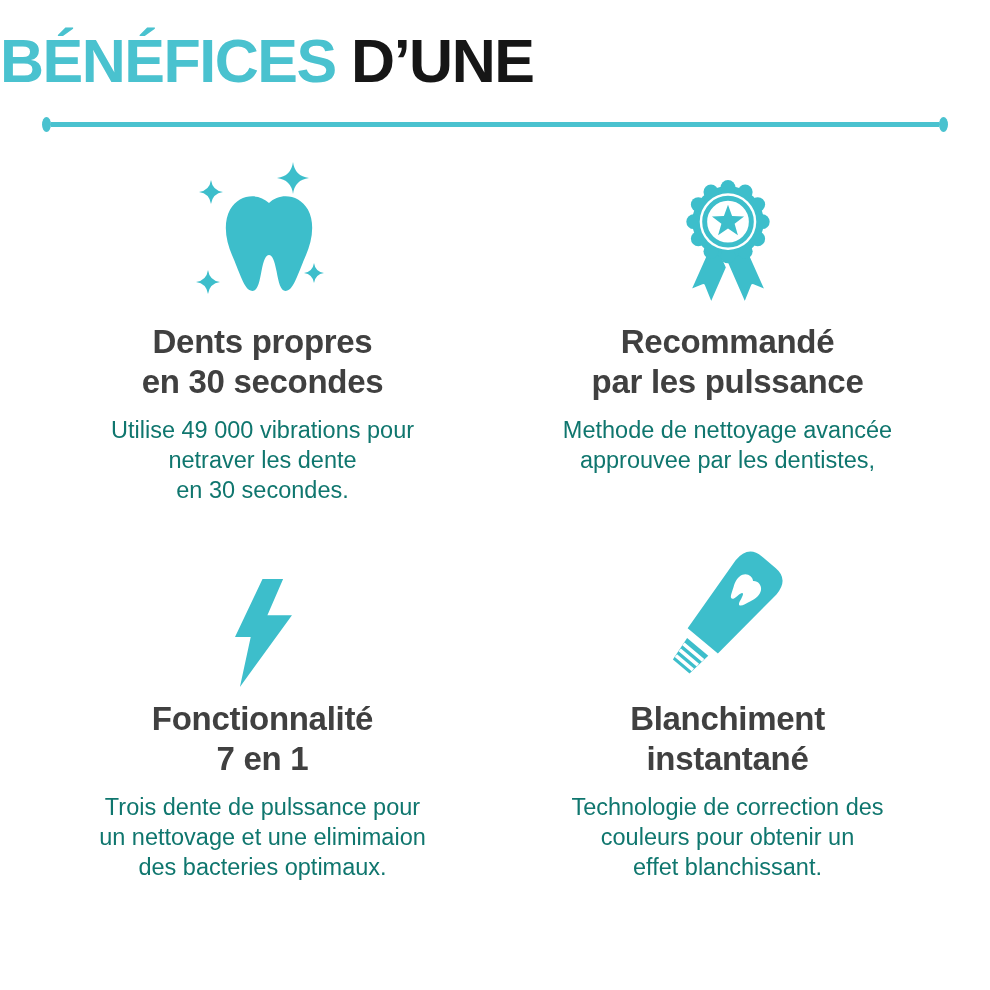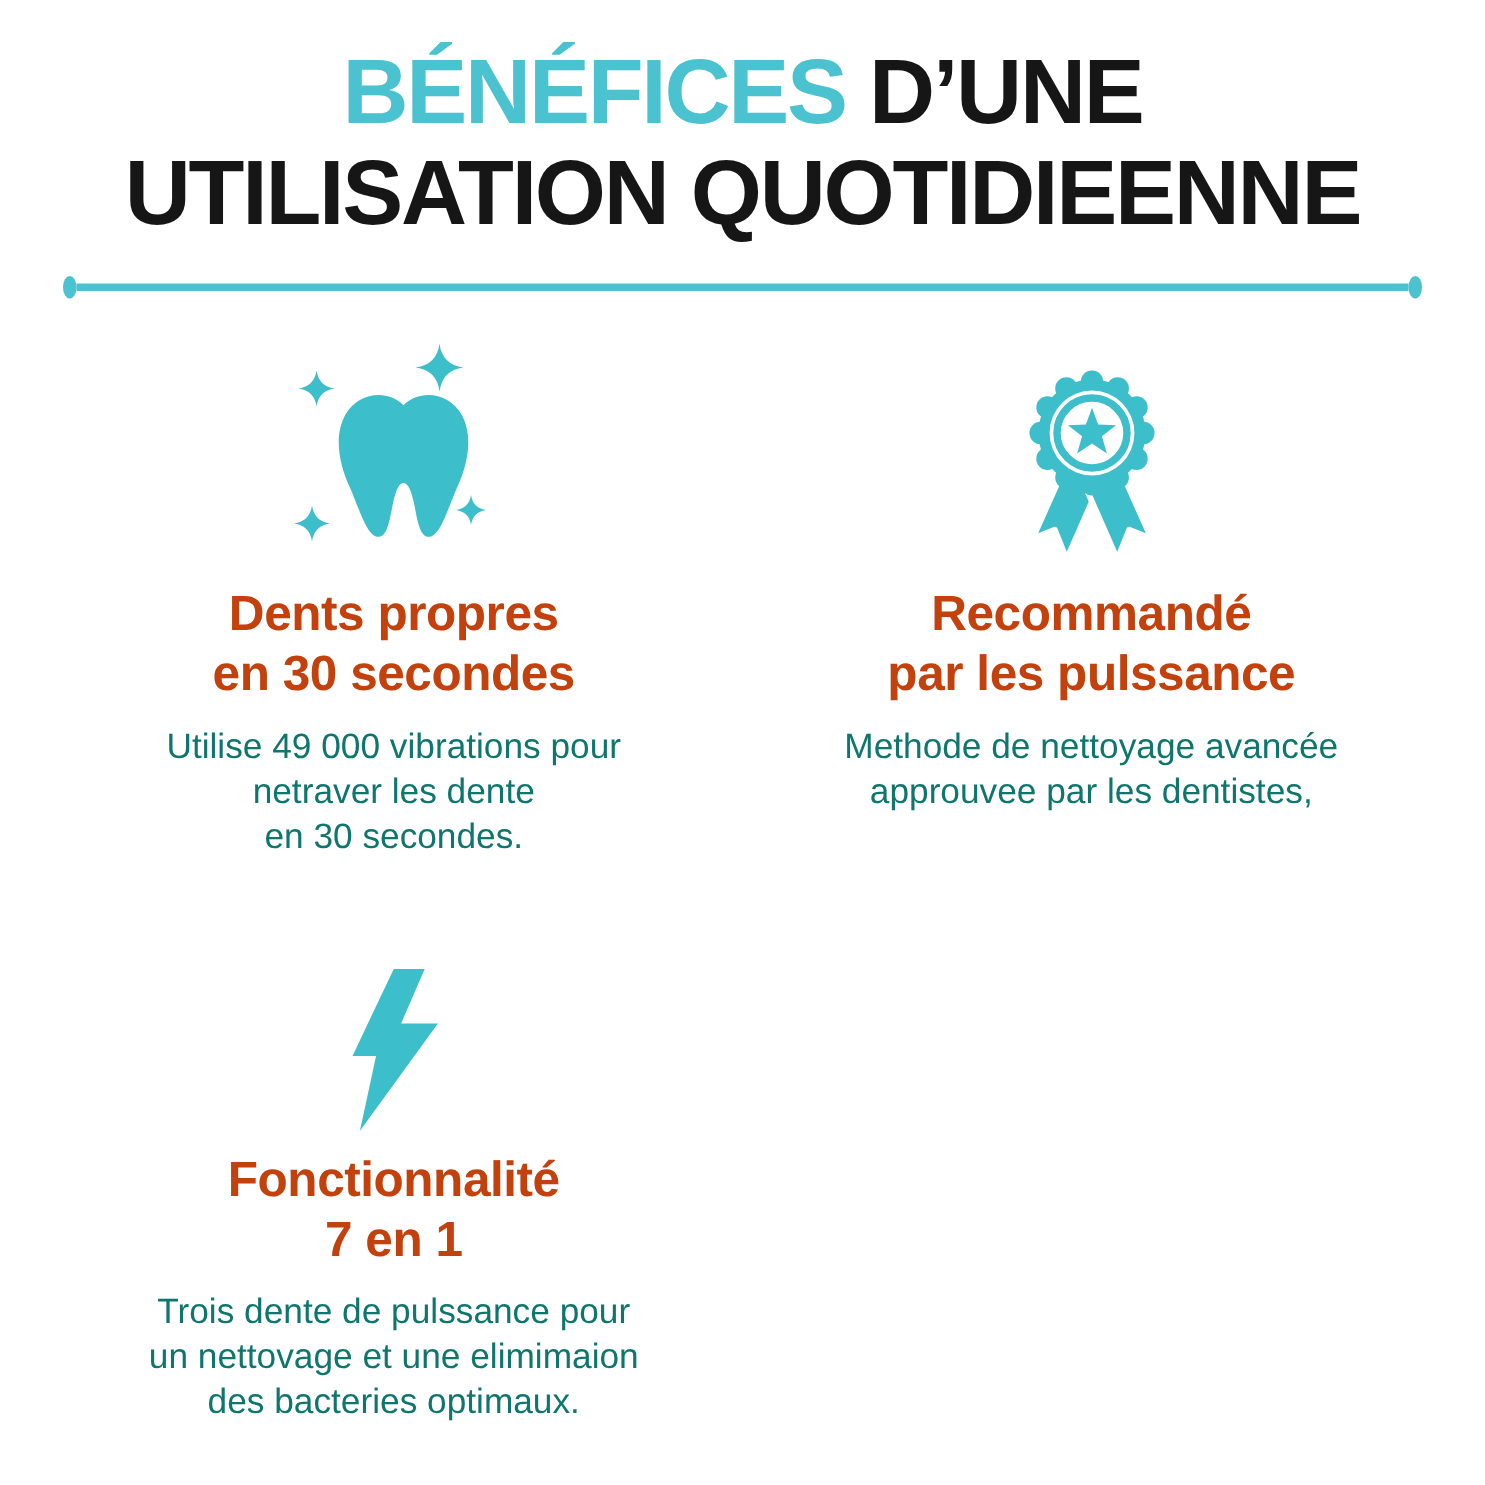--- a/index.html
+++ b/index.html
@@ -7,51 +7,50 @@
     --icon:#3DBECB;
     --ink:#141414;
   }
   *{box-sizing:border-box;}
   html,body{margin:0;padding:0;}
   body{
     width:990px;height:990px;background:#ffffff;overflow:hidden;
     font-family:"Liberation Sans", sans-serif;color:var(--ink);
   }
   .title{
-    margin:0;padding-top:28px;text-align:center;
+    margin:0;padding-top:28px;
     font-size:61px;line-height:67px;font-weight:bold;letter-spacing:-1.5px;
     color:#161616;
   }
   .title .accent{color:var(--accent);}
   .divider{display:flex;align-items:center;margin:22px 42px 0;}
   .divider .dot{width:9px;height:15px;border-radius:50%;background:var(--accent);flex:0 0 auto;}
   .divider .line{flex:1;height:5px;background:var(--accent);}
   .grid{
     display:grid;grid-template-columns:1fr 1fr;
     margin:26px 30px 0;row-gap:30px;
   }
   .card{text-align:center;padding:0 8px;}
   .icon-box{height:152px;display:flex;align-items:flex-end;justify-content:center;}
   .icon-box svg{color:var(--icon);display:block;}
   .card h2{
     margin:12px 0 0;font-size:33px;line-height:40px;font-weight:bold;
-    letter-spacing:-0.3px;white-space:pre-line;color:#c2410c;
+    letter-spacing:-0.3px;white-space:pre-line;color:#404040;
   }
   .card p{
     margin:13px 0 0;font-size:23.5px;line-height:30px;
     white-space:pre-line;color:#0f766e;
   }
 </style>
 </head>
 <body>
 
 <h1 class="title">
   <span class="t-line"><span class="accent">BÉNÉFICES</span><span> D’UNE</span></span>
   <br>
-  <span class="t-line">UTILISATION QUOTIDIEENNE</span>
 </h1>
 
 <div class="divider">
   <div class="dot"></div>
   <div class="line"></div>
   <div class="dot"></div>
 </div>
 
 <div class="grid">
 
@@ -117,14 +116,33 @@
         <path fill="currentColor" d="M36 0 L8 59 L24 59 L13 110 L66 37 L41 37 L57 0 Z"></path>
       </svg>
     </div>
     <h2>Fonctionnalité
 7 en 1</h2>
     <p>Trois dente de pulssance pour
 un nettovage et une elimimaion
 des bacteries optimaux.</p>
   </section>
 
+  <section class="card">
+    <div class="icon-box">
+      <svg width="160" height="150" viewBox="0 0 160 152" aria-hidden="true">
+        <g transform="translate(84,70) rotate(40)">
+          <path fill="currentColor" d="M-27 -38 Q-27 -58 -9 -58 L9 -58 Q27 -58 27 -38 L20 46 L-20 46 Z"></path>
+          <g transform="translate(-17,-38) scale(0.34)">
+            <path fill="#ffffff" d="M50 14 C40 4 22 6 14 20 C7 33 10 50 17 65 C23 79 27 93 33 95 C39 97 41 88 43 77 C45 67 47 62 50 62 C53 62 55 67 57 77 C59 88 61 97 67 95 C73 93 77 79 83 65 C90 50 93 33 86 20 C78 6 60 4 50 14 Z"></path>
+          </g>
+          <path fill="currentColor" d="M-14 54 L14 54 L11 80 L-11 80 Z"></path>
+          <path stroke="#ffffff" stroke-width="3.6" fill="none" d="M-13 61 L13 61 M-12 68 L12 68 M-11.2 75 L11.2 75"></path>
+        </g>
+      </svg>
+    </div>
+    <h2>Blanchiment
+instantané</h2>
+    <p>Technologie de correction des
+couleurs pour obtenir un
+effet blanchissant.</p>
+  </section>
 
 </div>
 
 </body></html>

